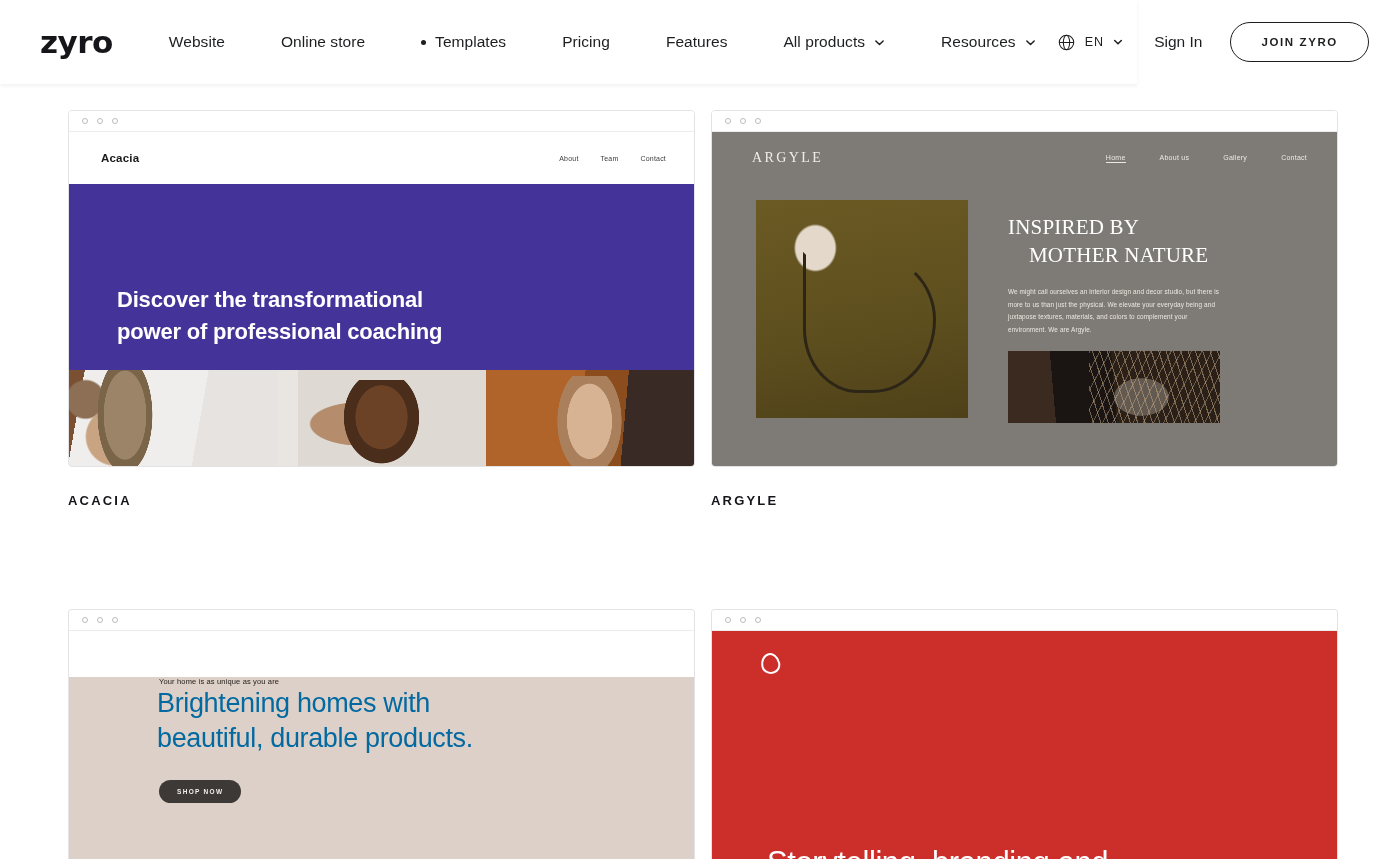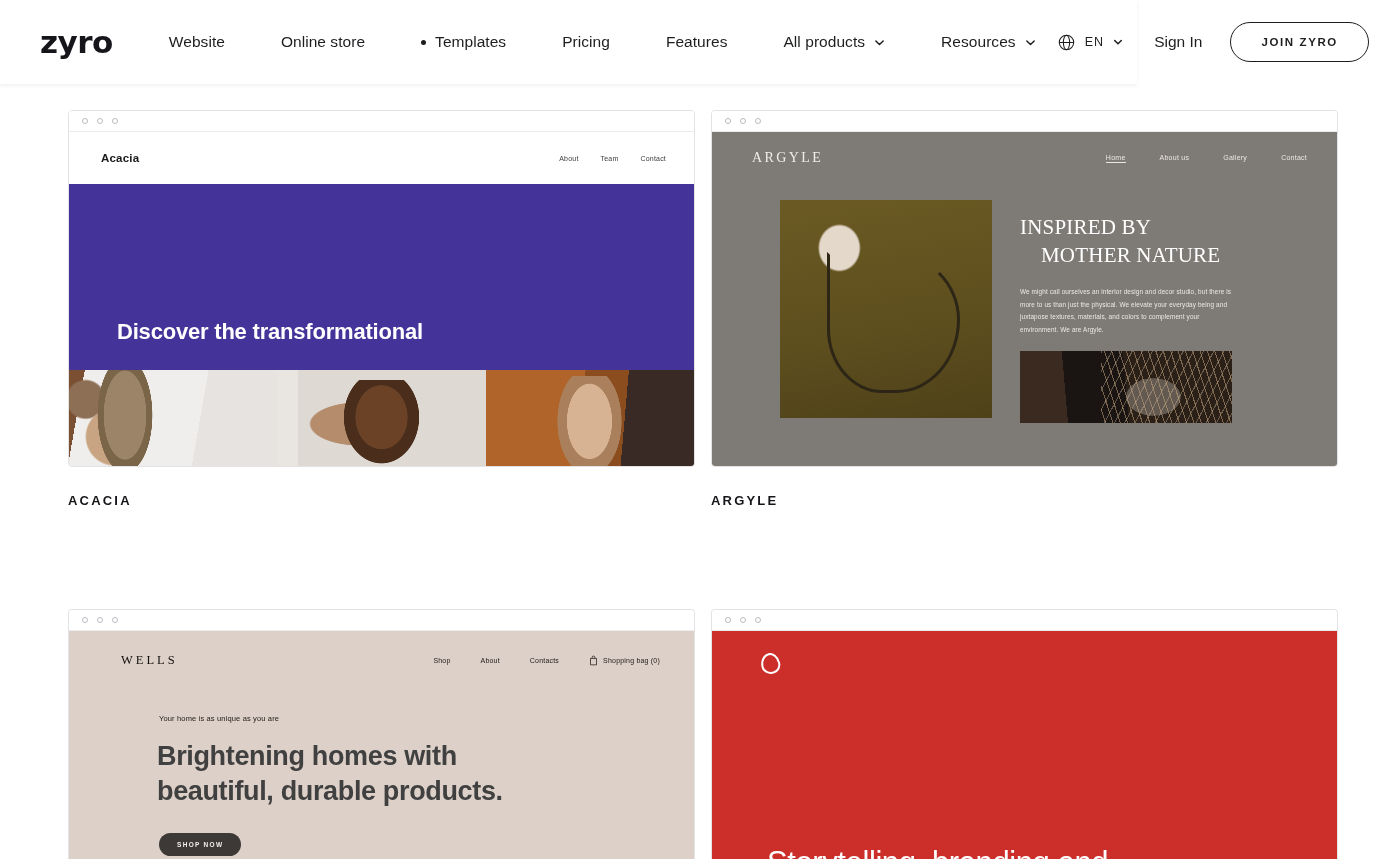--- a/index.html
+++ b/index.html
@@ -197,21 +197,21 @@
     display: flex; align-items: center;
     padding: 18px 30px 0 40px;
   }
   .argyle-brand {
     font-family: "Liberation Serif", serif;
     font-size: 14px; letter-spacing: 2.4px; color: #f0ece6;
   }
   .argyle-links { margin-left: auto; display: flex; gap: 34px; }
   .argyle-links span { font-size: 7px; color: #ece7e0; letter-spacing: 0.25px; }
   .argyle-links span.active { border-bottom: 1px solid #ece7e0; padding-bottom: 1px; }
-  .argyle-cols { display: flex; padding: 34px 34px 0 44px; gap: 28px; margin-left: 24px; }
+  .argyle-cols { display: flex; padding: 34px 34px 0 44px; gap: 40px; }
   .argyle-img-left {
     width: 212px; height: 218px;
     background:
       radial-gradient(ellipse at 28% 22%, #e4d8cb 0 9%, transparent 10%),
       linear-gradient(170deg, #6b5a23 0%, #5d4e1e 60%, #4e4119 100%);
     position: relative; overflow: hidden;
   }
   .argyle-img-left::after {
     content:""; position:absolute; left:22%; top:24%;
     width:60%; height:62%;
@@ -256,23 +256,23 @@
   }
   .wells-links { margin-left: auto; display: flex; align-items: center; gap: 30px; }
   .wells-links span { font-size: 7px; color: #211b18; letter-spacing: 0.2px; }
   .bag { display: flex; align-items: center; gap: 5px; }
   .bag svg { display: block; }
   .wells-sub {
     margin: 46px 0 0 90px;
     font-size: 7.5px; color: #211b18; letter-spacing: 0.15px;
   }
   .wells-h1 {
-    margin: 16px 0 0 88px;
-    font-size: 27px; line-height: 1.28; color: #404040;
-    font-weight: 700; letter-spacing: -0.35px;
+    margin: 0 0 0 88px;
+    font-size: 27px; line-height: 1.28; color: #0369a1;
+    font-weight: 400; letter-spacing: -0.35px;
   }
   .wells-btn {
     margin: 25px 0 0 90px;
     display: inline-block;
     background: #3d3936; color: #f3efec;
     font-size: 6.5px; letter-spacing: 1.3px; font-weight: 700;
     padding: 8px 18px; border-radius: 20px;
   }
 
   
@@ -367,20 +367,21 @@
             <div class="acacia-brand">Acacia</div>
             <div class="acacia-links">
               <span>About</span>
               <span>Team</span>
               <span>Contact</span>
             </div>
           </div>
           <div class="acacia-hero">
             <div class="acacia-h1">
               <span>Discover the transformational</span><br>
+              <span>power of professional coaching</span>
             </div>
           </div>
           <div class="acacia-photo">
             <div class="ph ph-a"></div>
             <div class="ph ph-b"></div>
             <div class="ph ph-c"></div>
           </div>
         </div>
       </div>
       <div class="card-title">ACACIA</div>
@@ -426,37 +427,20 @@
 
     <div class="card short">
       <div class="card-frame">
         <div class="browser-bar">
           <span class="bdot"></span>
           <span class="bdot"></span>
           <span class="bdot"></span>
         </div>
         <div class="frame-body">
           <div class="wells-body">
-            <div class="wells-nav">
-              <div class="wells-brand">WELLS</div>
-              <div class="wells-links">
-                <span>Shop</span>
-                <span>About</span>
-                <span>Contacts</span>
-                <span class="bag">
-                  <span>
-                    <svg viewBox="0 0 12 14" width="9" height="11">
-                      <path d="M2 4.2 h8 v8.6 h-8 z" fill="none" stroke="#211b18" stroke-width="1"></path>
-                      <path d="M4.2 4.2 V2.9 a1.8 1.8 0 0 1 3.6 0 V4.2" fill="none" stroke="#211b18" stroke-width="1"></path>
-                    </svg>
-                  </span>
-                  <span>Shopping bag (0)</span>
-                </span>
-              </div>
-            </div>
             <div class="wells-sub">Your home is as unique as you are</div>
             <div class="wells-h1">
               <span>Brightening homes with</span><br>
               <span>beautiful, durable products.</span>
             </div>
             <div class="wells-btn">SHOP NOW</div>
           </div>
         </div>
       </div>
     </div>

